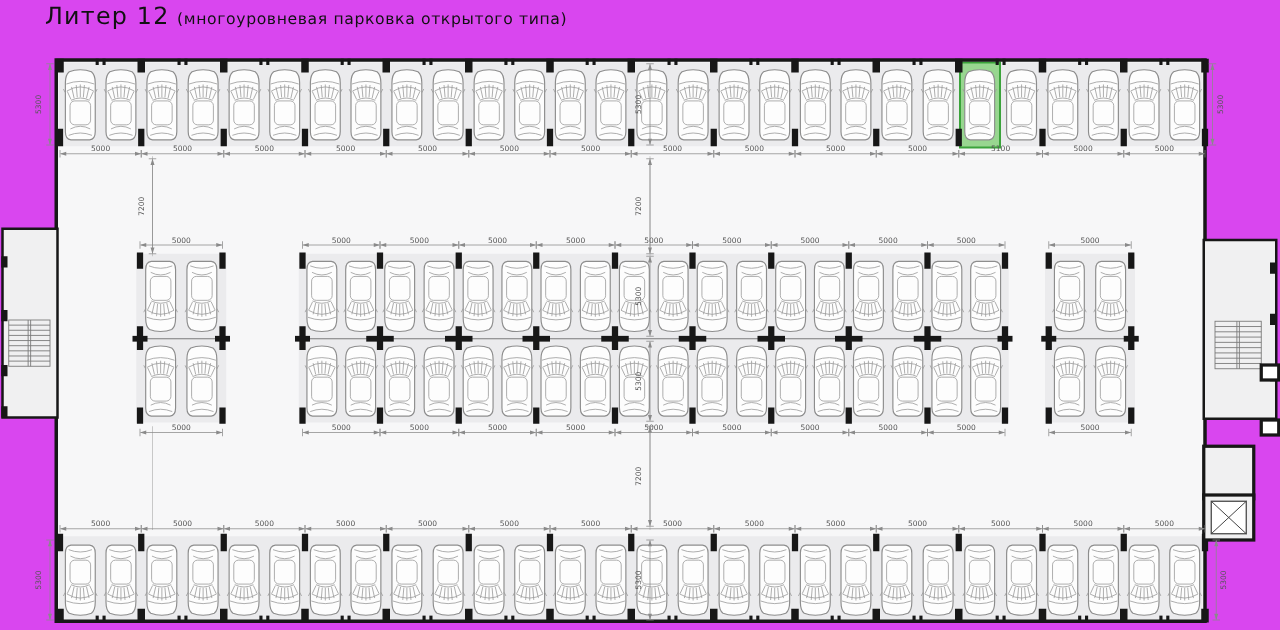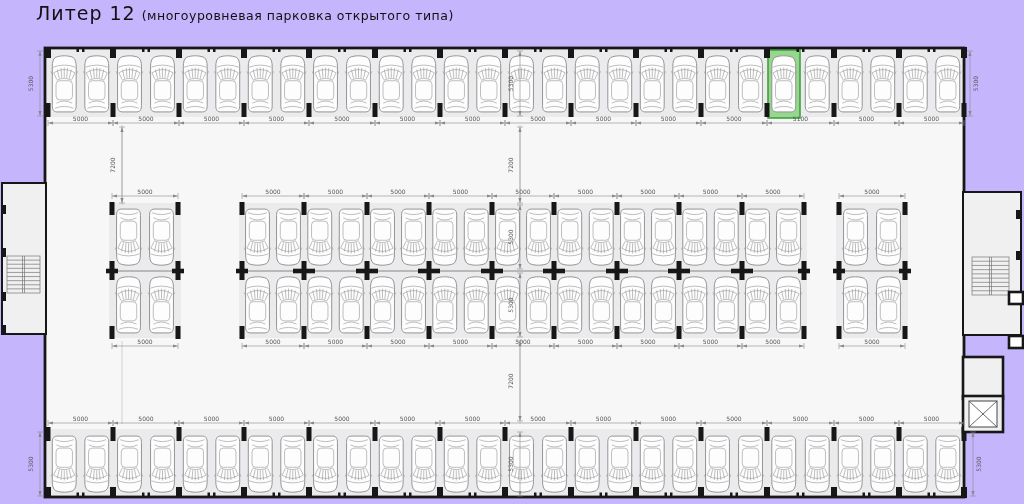--- a/index.html
+++ b/index.html
@@ -1,16 +1,16 @@
 <!DOCTYPE html>
 <html><head>
 <meta charset="utf-8">
 <style>
   html,body{margin:0;padding:0;background:#fff;}
-  .stage{position:relative;width:1024px;height:504px;background:#c4b5fd;overflow:hidden;
+  .stage{position:relative;width:1024px;height:504px;background:#d946ef;overflow:hidden;
          font-family:"DejaVu Sans", sans-serif;}
   .title{position:absolute;left:36px;top:2px;white-space:nowrap;color:#111;}
   .t-main{font-size:19px;letter-spacing:1px;}
   .t-sub{font-size:12.5px;letter-spacing:0.5px;margin-left:6px;}
   svg{position:absolute;left:0;top:0;}
   .dim{stroke:#8a8a8a;stroke-width:0.6;}
   .dim-arrow{fill:#8a8a8a;stroke:none;}
   .dim-text{font-size:6px;fill:#555;font-family:"DejaVu Sans",sans-serif;}
   .grid{stroke:#b8b8b8;stroke-width:0.6;}
   .wall{fill:#171717;}

